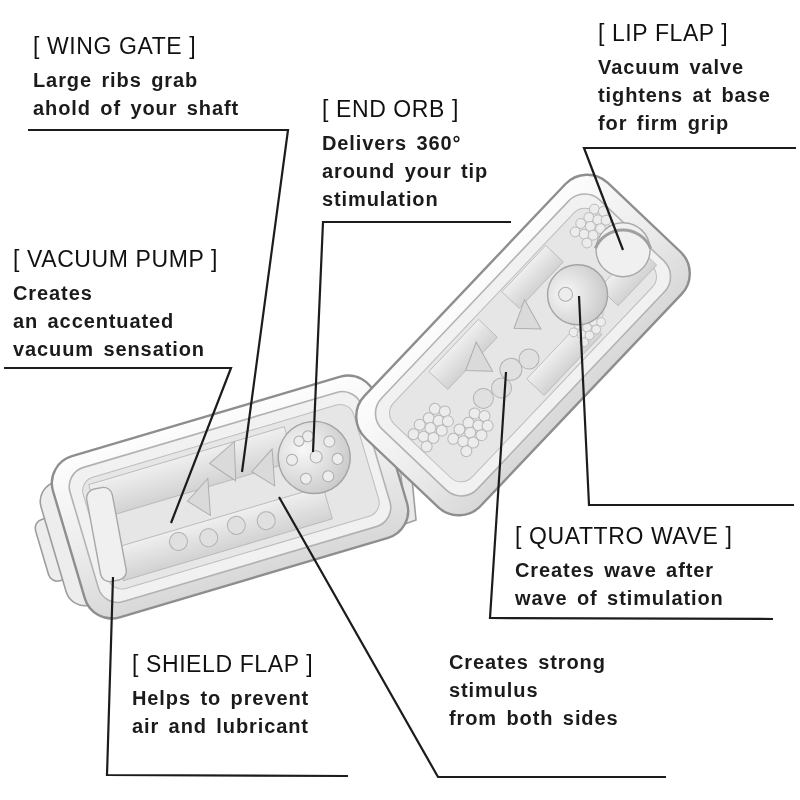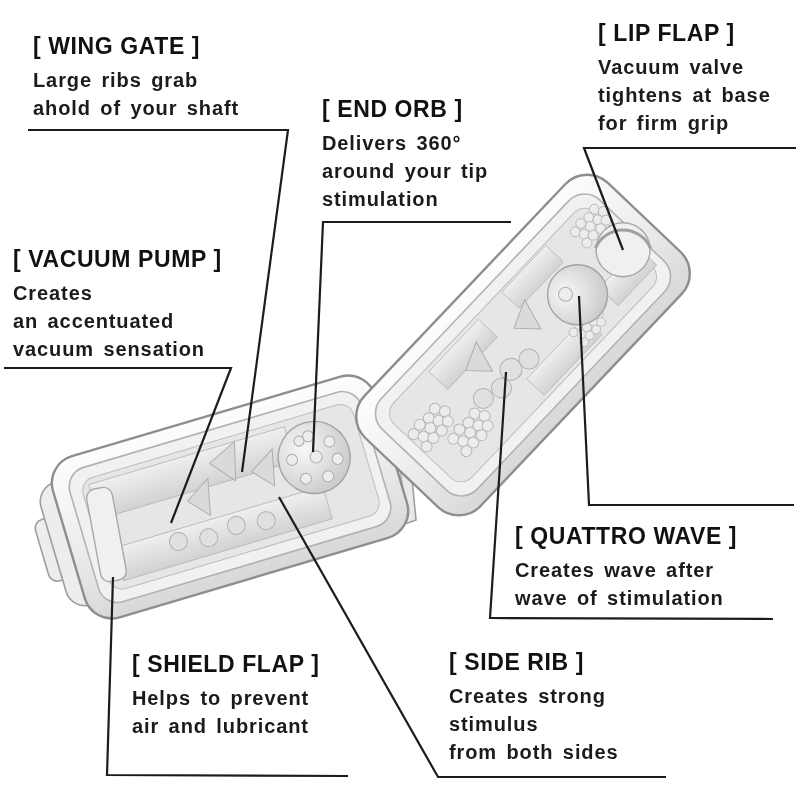--- a/index.html
+++ b/index.html
@@ -2,21 +2,21 @@
 <html><head>
 <meta charset="utf-8">
 <style>
   html,body{margin:0;padding:0;background:#ffffff;}
   #stage{position:relative;width:800px;height:800px;background:#ffffff;overflow:hidden;
          font-family:"Liberation Sans",sans-serif;color:#151515;}
   #device-svg,#lines-svg{position:absolute;left:0;top:0;}
   #lines-svg{z-index:3;}
   #device-svg{z-index:1;}
   .callout{position:absolute;z-index:4;white-space:nowrap;}
-  .co-h{font-size:23px;font-weight:700;letter-spacing:.6px;line-height:29px;margin-bottom:5px;color:#111;}
+  .co-h{font-size:23px;font-weight:400;letter-spacing:.6px;line-height:29px;margin-bottom:5px;color:#111;}
   .co-l{font-size:20px;font-weight:700;letter-spacing:.9px;word-spacing:3px;line-height:28px;color:#1b1b1b;}
   
   .shell{fill:url(#gShell);stroke:#8e8e8e;stroke-width:2.4;}
   .rim{fill:#f1f1f1;stroke:#b2b2b2;stroke-width:1.6;}
   .cavity{fill:#e6e6e6;stroke:#bdbdbd;stroke-width:1;}
   .orb{fill:url(#gOrb);stroke:#a3a3a3;stroke-width:1.4;}
   .dimple{fill:#ededed;stroke:#adadad;stroke-width:1;}
   .tri{fill:#dadada;stroke:#aeaeae;stroke-width:1;}
   .flap{fill:#f0f0f0;stroke:#a8a8a8;stroke-width:1.4;}
   .cap{fill:#ededed;stroke:#9d9d9d;stroke-width:1.6;}
@@ -190,19 +190,18 @@
     <div class="co-l">wave of stimulation</div>
   </div>
 
   <div class="callout" style="left:132px;top:650px">
     <div class="co-h">[ SHIELD FLAP ]</div>
     <div class="co-l">Helps to prevent</div>
     <div class="co-l">air and lubricant</div>
   </div>
 
   <div class="callout" style="left:449px;top:648px">
-    <div class="co-h">[ SIDE RIB ]</div>
     <div class="co-l">Creates strong</div>
     <div class="co-l">stimulus</div>
     <div class="co-l">from both sides</div>
   </div>
 
 </div>
 
 </body></html>

